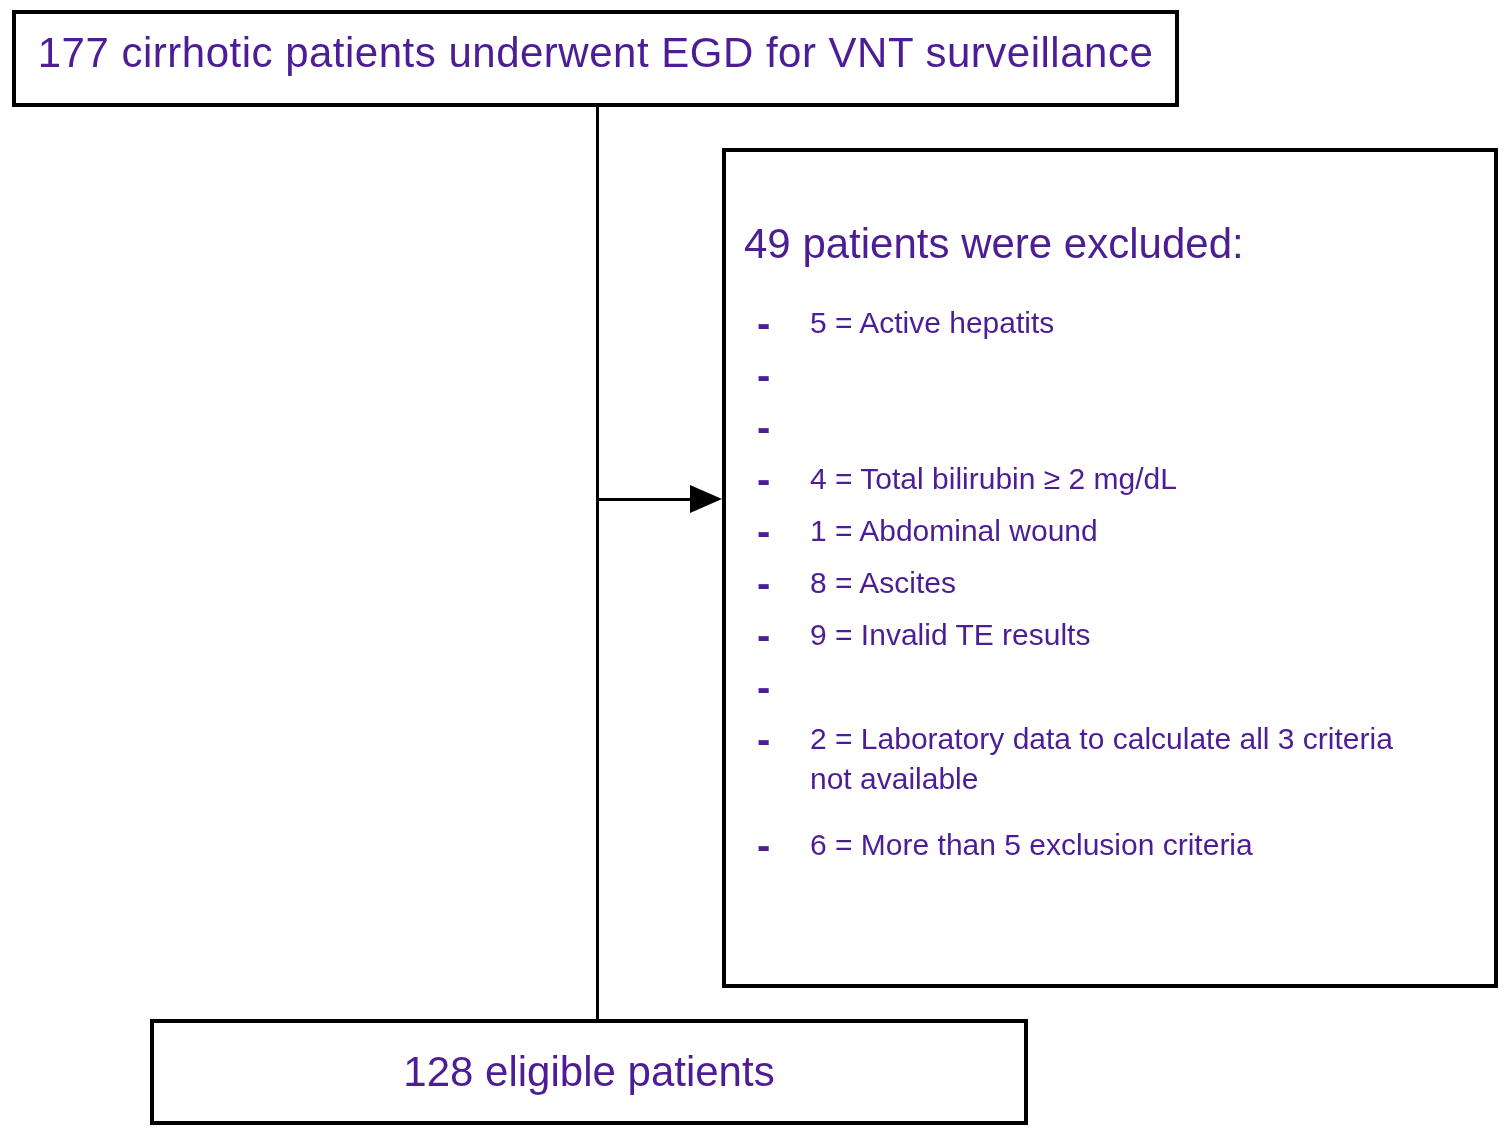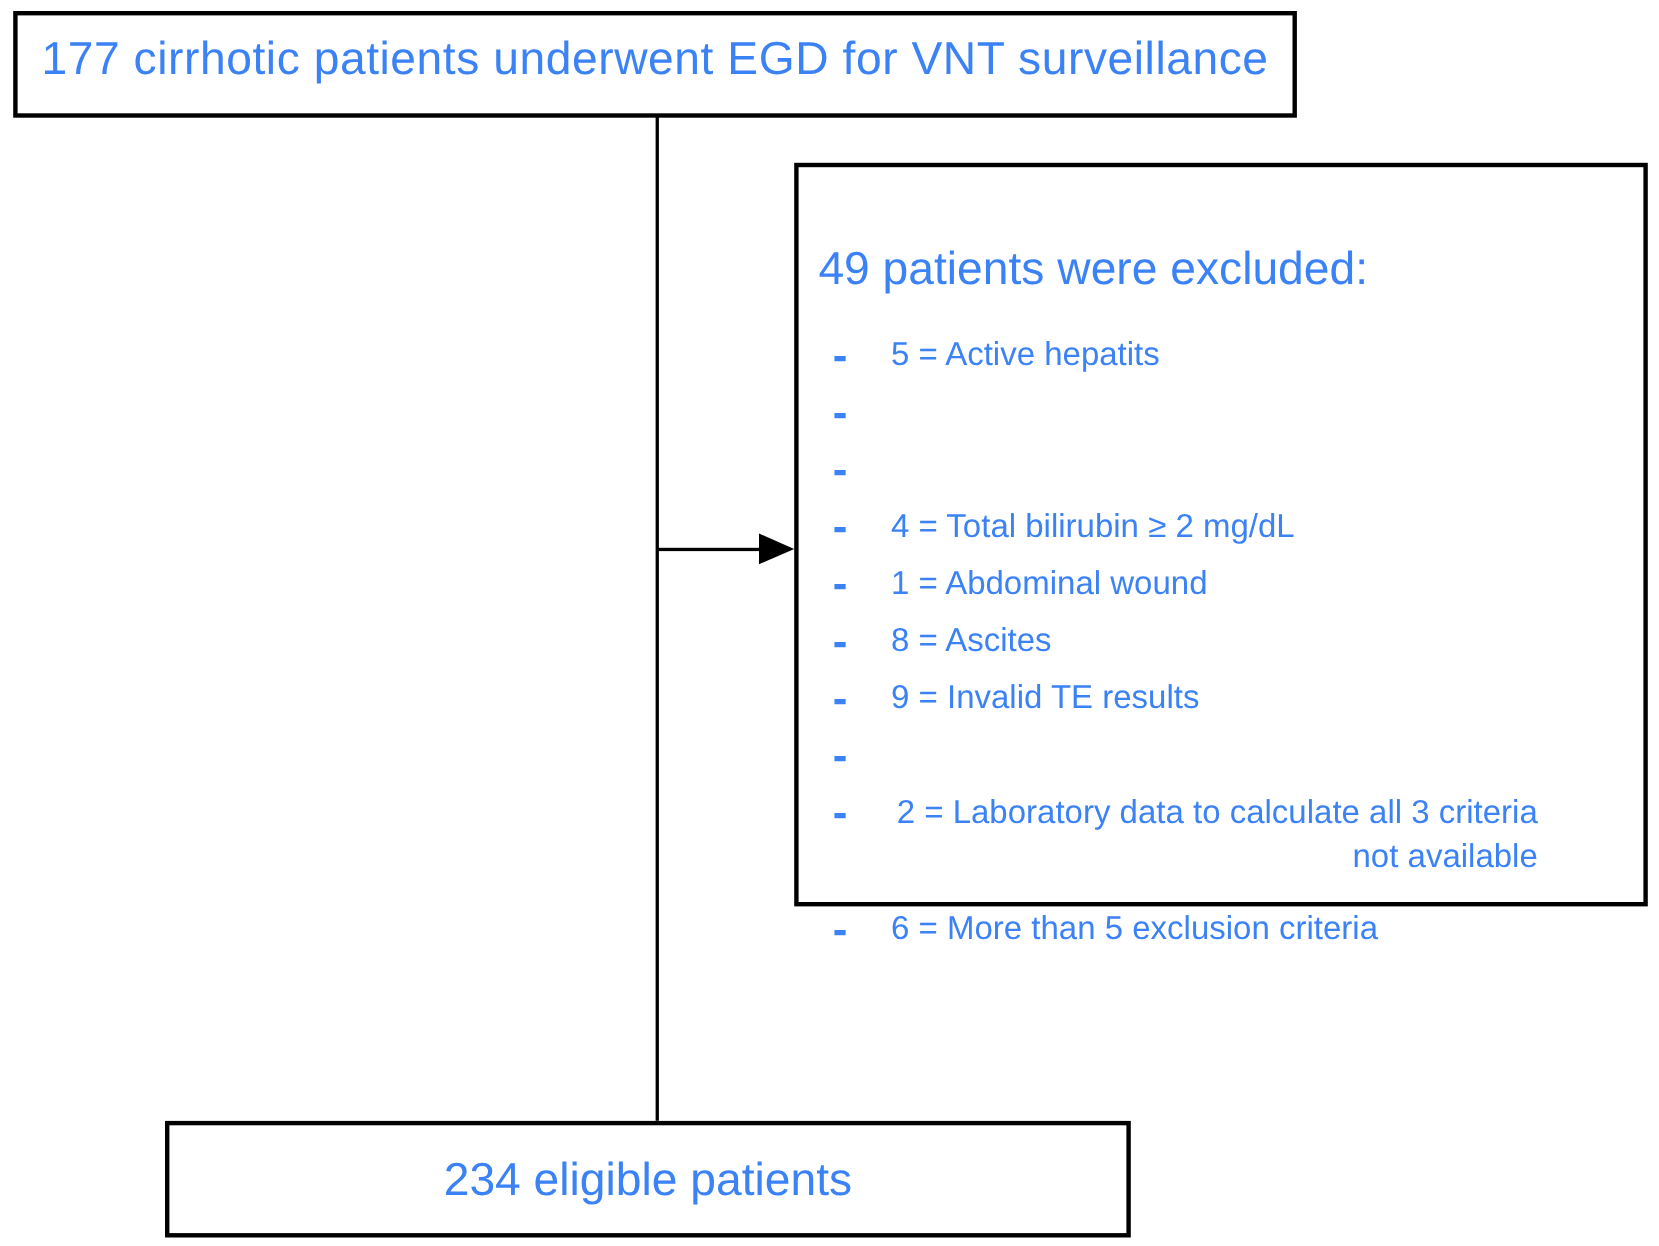--- a/index.html
+++ b/index.html
@@ -6,21 +6,21 @@
     margin: 0;
     padding: 0;
     background: #ffffff;
   }
   .canvas {
     position: relative;
     width: 1508px;
     height: 1133px;
     background: #ffffff;
     font-family: "Liberation Sans", "DejaVu Sans", sans-serif;
-    color: #3b82f6;
+    color: #4c1d95;
     overflow: hidden;
   }
   .box {
     position: absolute;
     box-sizing: border-box;
     border: 4px solid #000000;
     background: #ffffff;
     display: flex;
     align-items: center;
     justify-content: center;
@@ -44,21 +44,21 @@
     height: 106px;
   }
   .box-bottom .label {
     font-size: 42px;
     white-space: nowrap;
   }
   .box-exclusion {
     left: 722px;
     top: 148px;
     width: 776px;
-    height: 676px;
+    height: 840px;
     display: block;
   }
   .exclusion-heading {
     position: absolute;
     left: 18px;
     top: 68px;
     font-size: 42px;
     white-space: nowrap;
   }
   .exclusion-list {
@@ -75,21 +75,20 @@
   .excl-item .dash {
     width: 53px;
     flex: 0 0 53px;
     font-size: 40px;
     font-weight: 700;
     line-height: 40px;
   }
   .excl-item .itext {
     font-size: 30px;
     line-height: 40px;
-    text-align: right;
   }
   .excl-item .itext sup {
     font-size: 20px;
     line-height: 0;
     vertical-align: 14px;
   }
   .excl-item.wraps .itext {
     max-width: 588px;
   }
   .excl-item.last-gap {
@@ -186,16 +185,16 @@
 
       <div class="excl-item last-gap">
         <span class="dash">-</span>
         <span class="itext"><span>6 = More than 5 exclusion criteria</span><sup></sup></span>
       </div>
 
     </div>
   </div>
 
   <div class="box box-bottom">
-    <span class="label">234 eligible patients</span>
+    <span class="label">128 eligible patients</span>
   </div>
 
 </div>
 
 </body></html>

